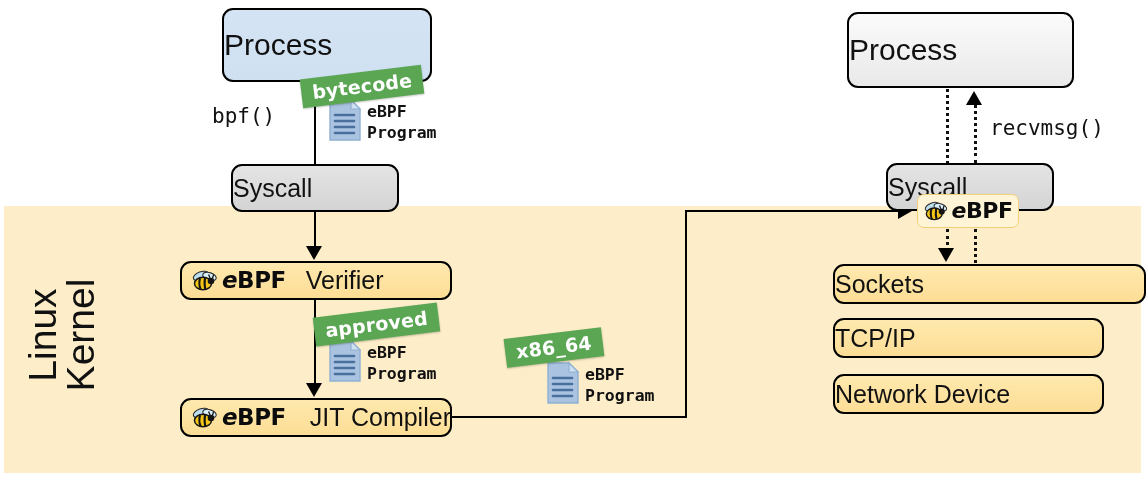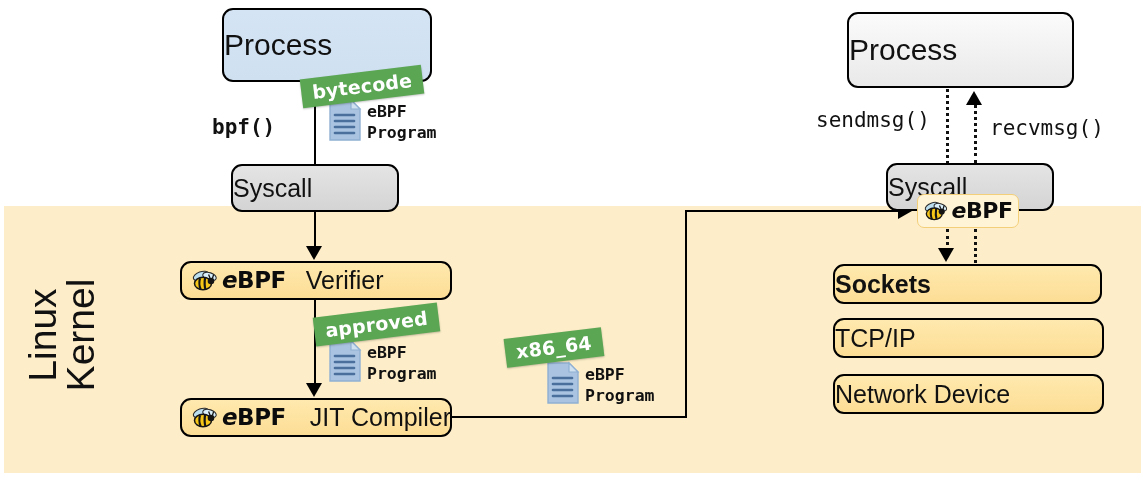--- a/index.html
+++ b/index.html
@@ -167,21 +167,21 @@
     <span>Linux</span>
     <span>Kernel</span>
   </div>
 
   <div class="abs box box-blue" style="left:222px; top:8px; width:210px; height:74px; font-size:30px;">
     <span>Process</span>
   </div>
 
   <div class="abs line-v" style="left:314px; top:82px; height:86px;"></div>
 
-  <div class="abs mono-label" style="left:212px; top:115px;font-weight:bold;">
+  <div class="abs mono-label" style="left:212px; top:104px;">
     <span>bpf()</span>
   </div>
 
   <div class="abs doc-group" style="left:328px; top:98px;">
     <span>
       <svg width="34" height="44" viewBox="0 0 34 44">
         <path d="M2,2 H23 L32,11 V42 H2 Z" fill="#a9c3e0" stroke="#8fb0d2" stroke-width="1.4"></path>
         <path d="M23,2 L23,11 L32,11 Z" fill="#cfe0f1" stroke="#8fb0d2" stroke-width="1.2"></path>
         <g stroke="#4a6f9c" stroke-width="2.6" stroke-linecap="round">
           <line x1="7" y1="17" x2="26" y2="17"></line>
@@ -296,23 +296,20 @@
 
   <div class="abs box box-graylight" style="left:847px; top:12px; width:227px; height:76px; font-size:30px;">
     <span>Process</span>
   </div>
 
   <div class="abs dotted-v" style="left:946px; top:89px; height:75px;"></div>
 
   <div class="abs dotted-v" style="left:974px; top:104px; height:60px;"></div>
   <div class="abs arrow-up" style="left:966px; top:91px;"></div>
 
-  <div class="abs mono-label" style="left:816px; top:108px;">
-    <span>sendmsg()</span>
-  </div>
   <div class="abs mono-label" style="left:990px; top:108px;margin-top:8px;">
     <span>recvmsg()</span>
   </div>
 
   <div class="abs box box-gray" style="left:886px; top:163px; width:168px; height:48px; z-index:3;">
     <span>Syscall</span>
   </div>
 
   <div class="abs" id="ebpf-badge-right">
     <span class="ebpf-logo">
@@ -326,21 +323,21 @@
         <path d="M18,9 L16.6,5.6 M20.5,9.2 L21.6,5.6" stroke="#141414" stroke-width="1.3"></path>
       </svg>
       <span class="wordmark" style="font-size:22px;"><span class="e">e</span>BPF</span>
     </span>
   </div>
 
   <div class="abs dotted-v" style="left:946px; top:229px; height:22px;"></div>
   <div class="abs arrow-down" style="left:938px; top:248px;"></div>
   <div class="abs dotted-v" style="left:974px; top:229px; height:34px;"></div>
 
-  <div class="abs box box-amber" style="left:833px; top:264px; width:269px; height:40px;font-weight:bold;">
+  <div class="abs box box-amber" style="left:833px; top:264px; width:313px; height:40px;">
     <span>Sockets</span>
   </div>
   <div class="abs box box-amber" style="left:833px; top:374px; width:271px; height:40px;">
     <span>Network Device</span>
   </div>
   <div class="abs box box-amber" style="left:833px; top:318px; width:271px; height:40px;">
     <span>TCP/IP</span>
   </div>
 
 </div>

